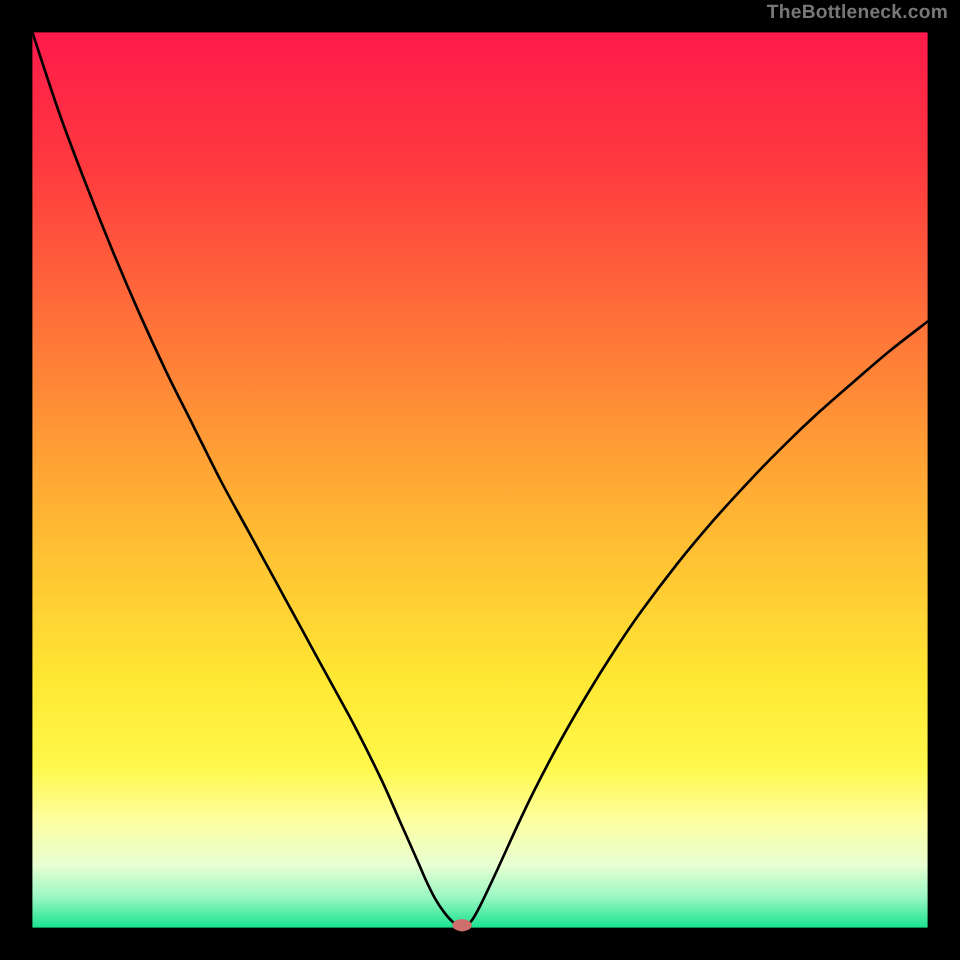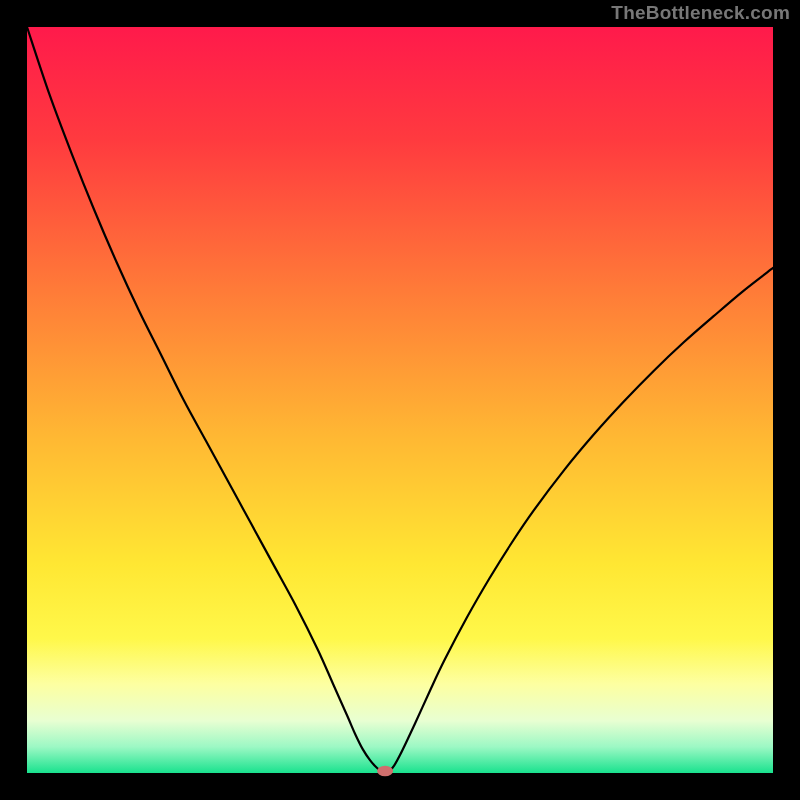--- a/index.html
+++ b/index.html
@@ -13,21 +13,21 @@
   }
   .wrap {
     position: relative;
     width: 800px;
     height: 800px;
   }
   .watermark {
     position: absolute;
     top: 2px;
     right: 10px;
-    font-size: 19px;
+    font-size: 16px;
     font-weight: 600;
     color: #777777;
     letter-spacing: 0.2px;
     z-index: 10;
   }
   svg.chart {
     position: absolute;
     left: 0;
     top: 0;
     width: 800px;

